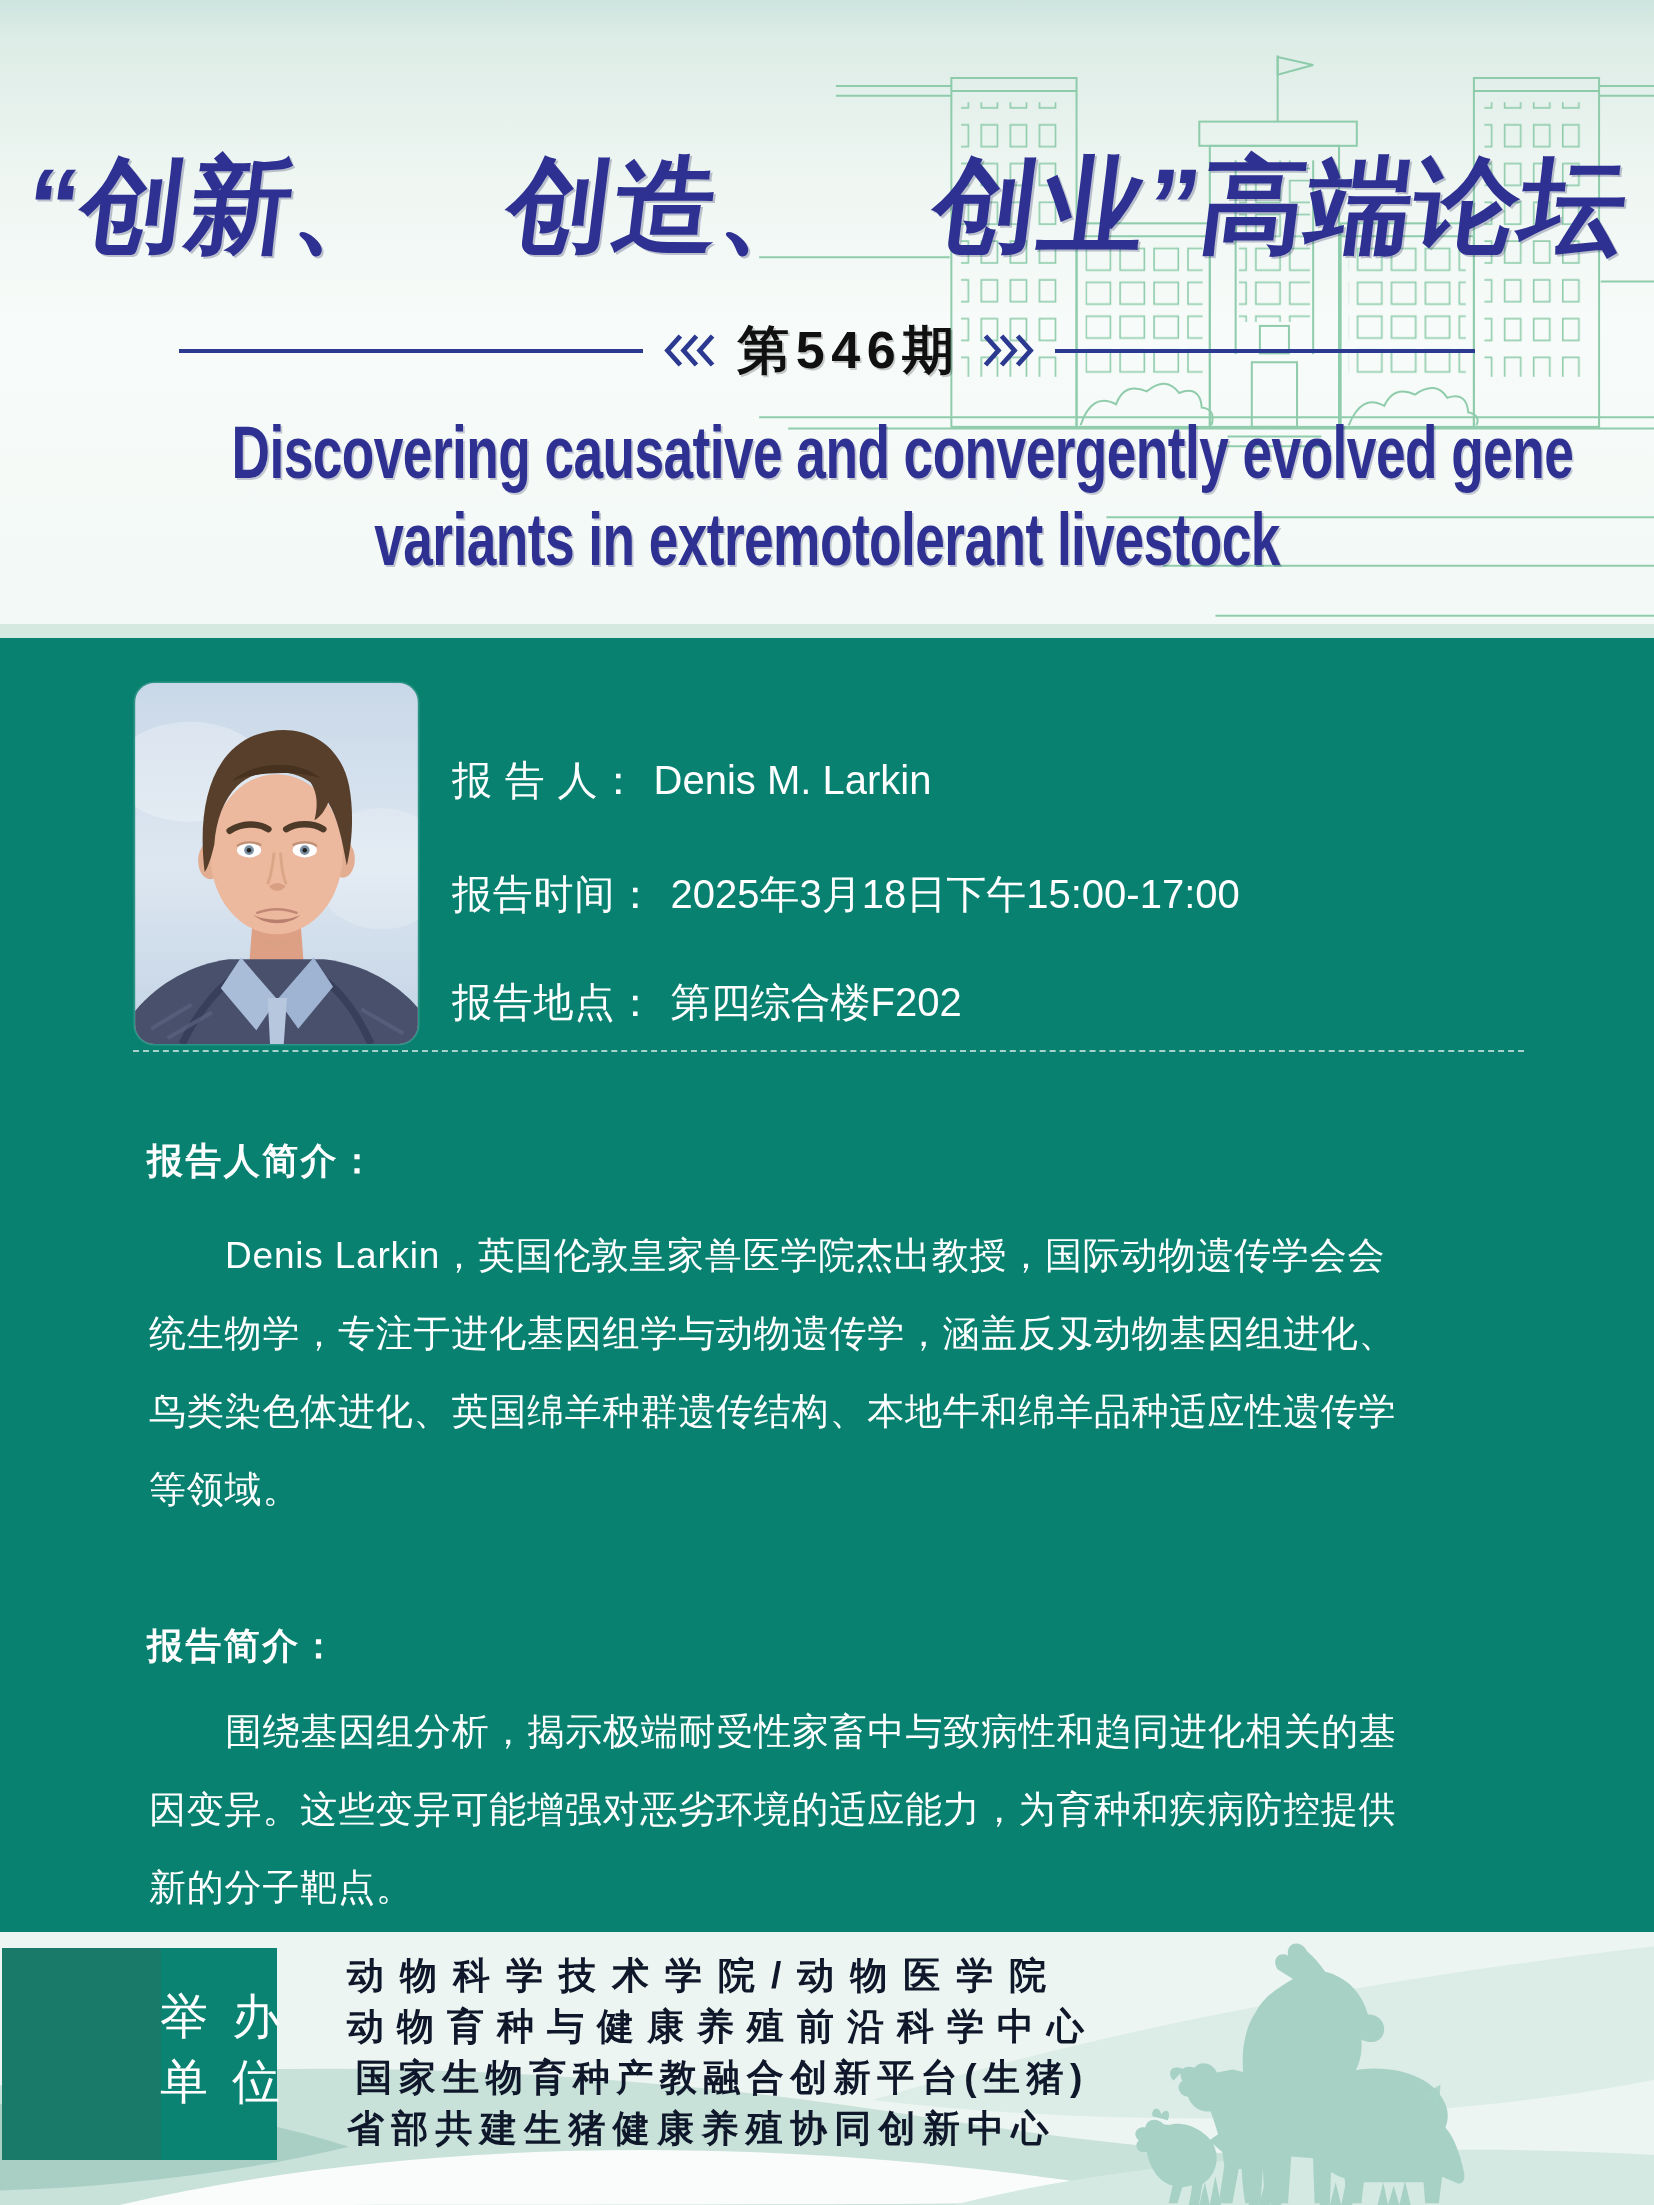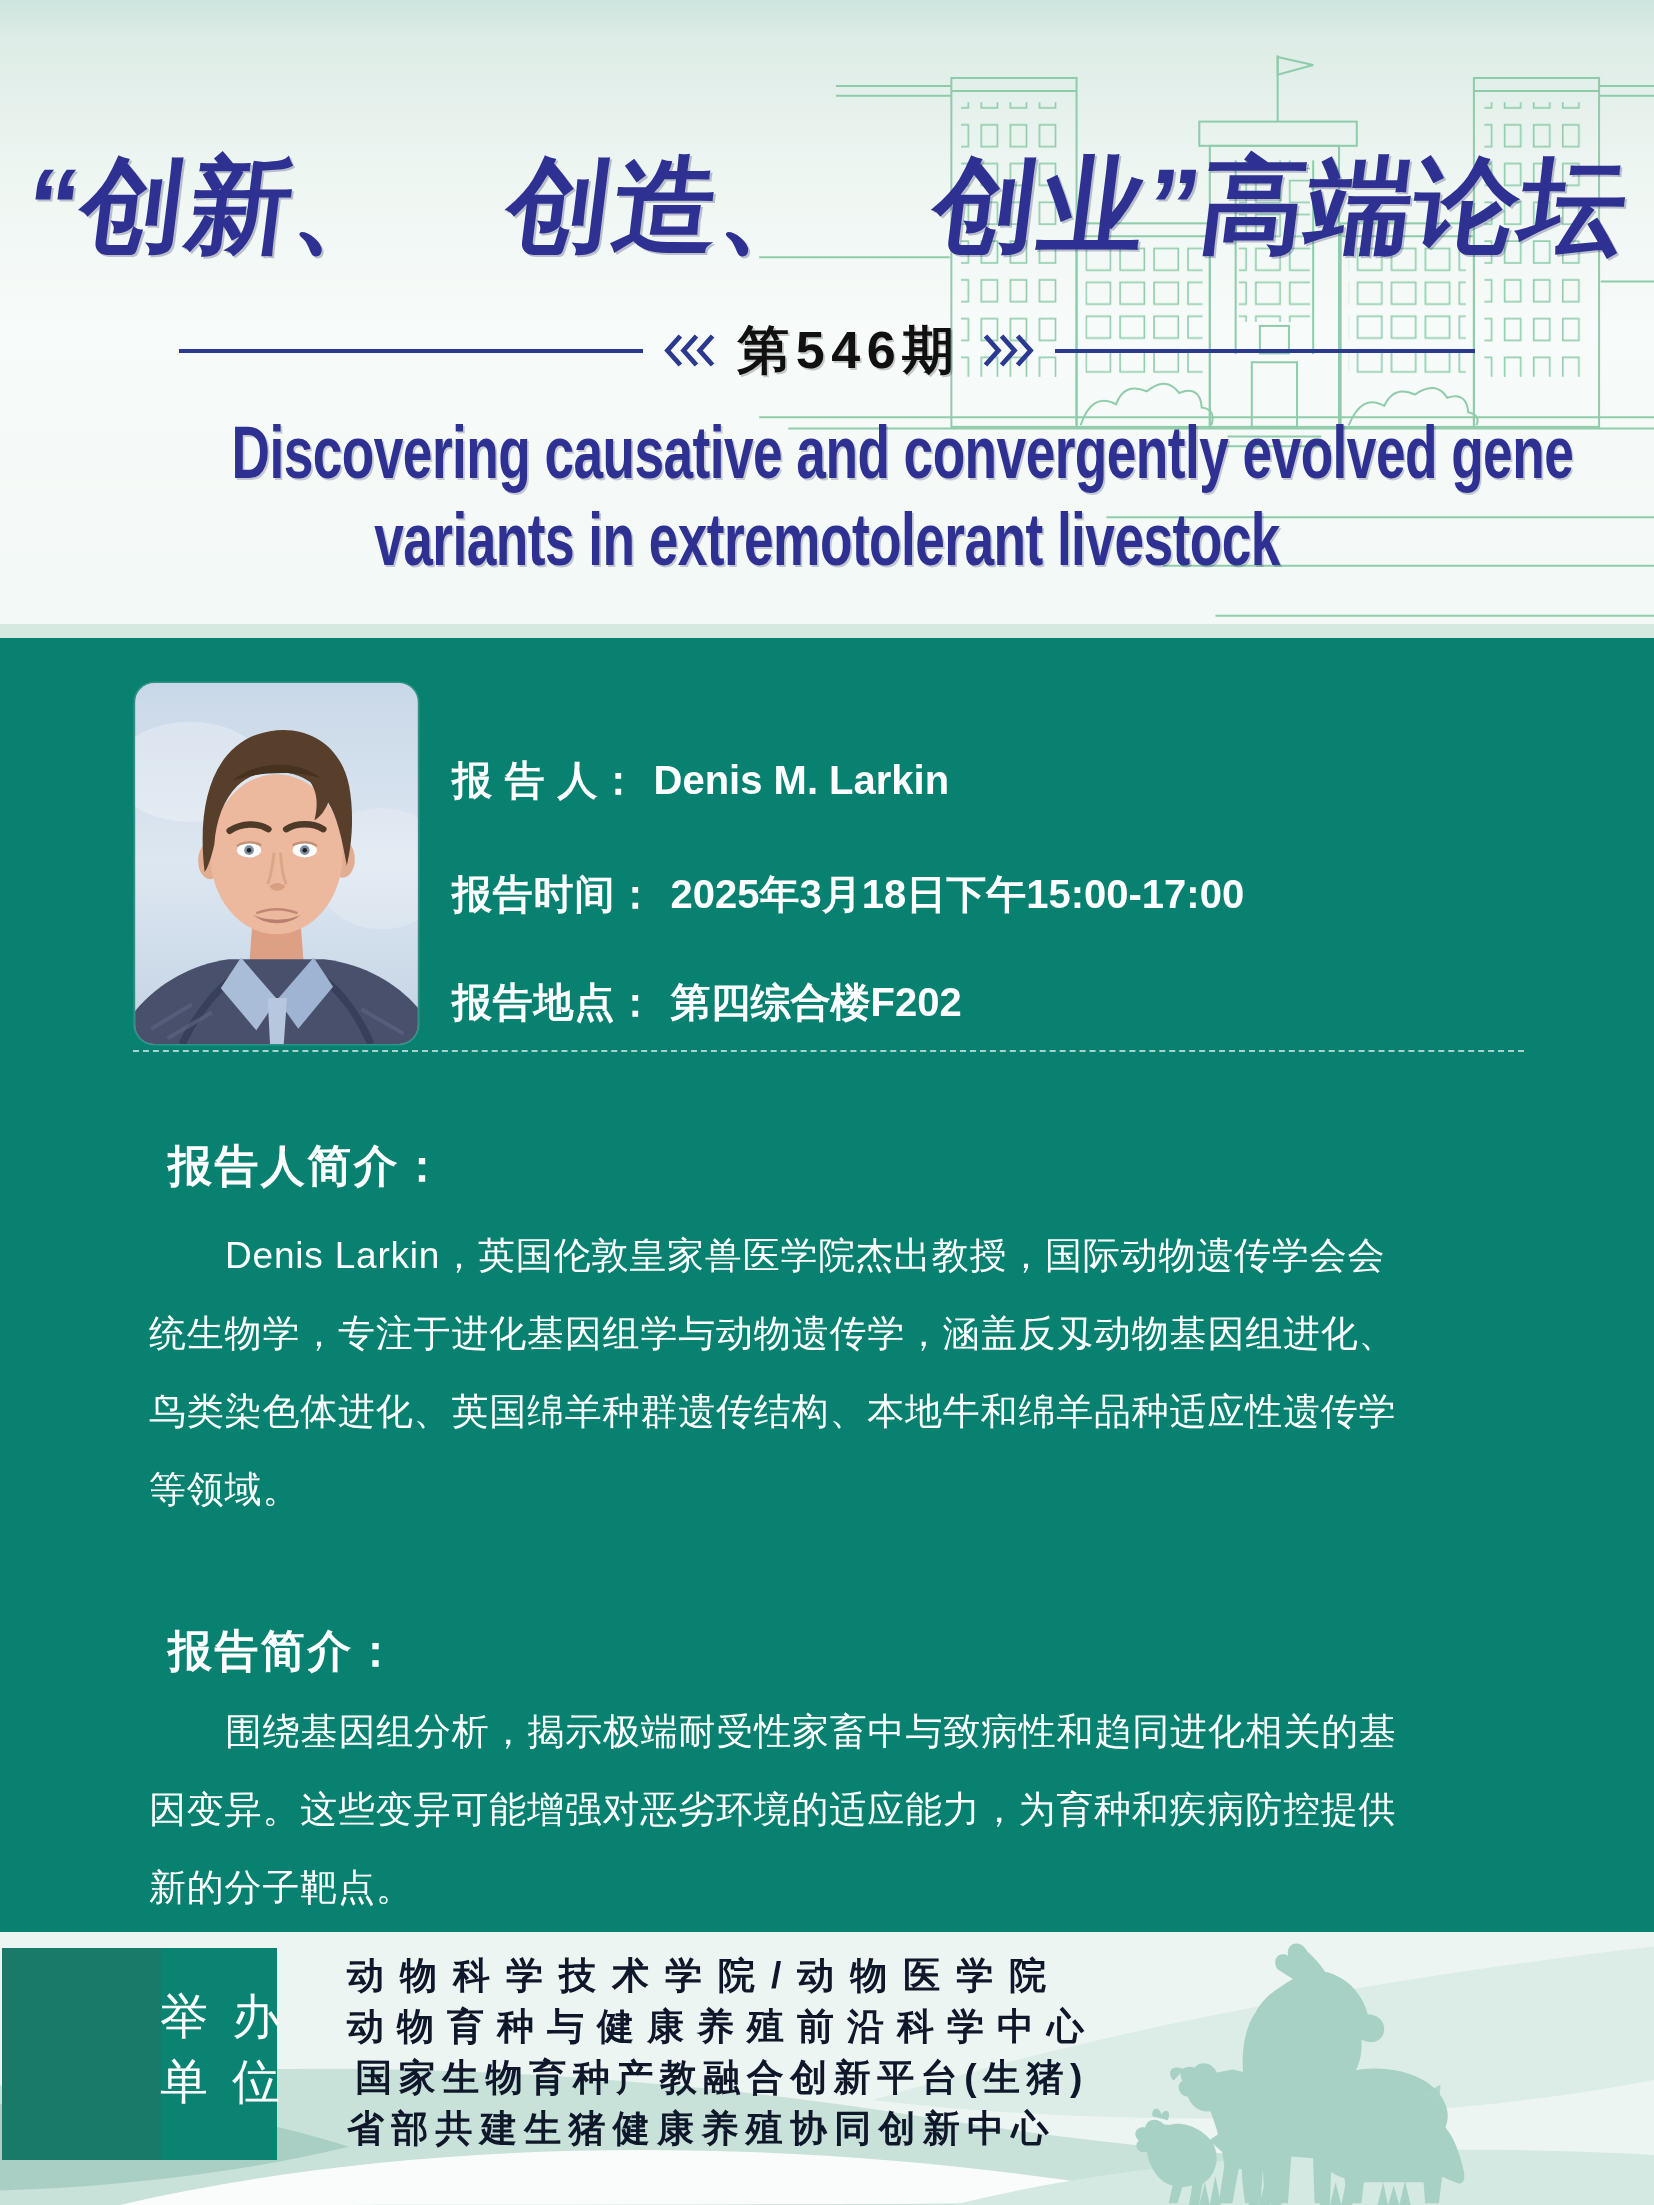--- a/index.html
+++ b/index.html
@@ -39,32 +39,32 @@
     letter-spacing:-0.8px;transform:scaleX(.72);transform-origin:50% 50%;
     white-space:nowrap;text-shadow:2.4px 2.4px 0 rgba(20,24,80,.22);
   }
   
   .teal{position:absolute;left:0;top:638px;width:1654px;height:1294px;background:#088170;}
   .photo{
     position:absolute;left:135px;top:683px;width:283px;height:361px;
     border-radius:19.4px;overflow:hidden;box-shadow:0 0 0 1.6px rgba(255,255,255,.15);
   }
   .photo svg{display:block;width:100%;height:100%;}
-  .info-row{position:absolute;left:452px;color:#ffffff;font-size:40px;line-height:50px;white-space:nowrap;font-weight:bold;}
+  .info-row{position:absolute;left:452px;color:#ffffff;font-size:40px;line-height:50px;white-space:nowrap;}
   .info-row .label{letter-spacing:0.8px;}
   .info-row .value{margin-left:14.5px;}
   .row-name{top:755px;}
   .row-time{top:869px;}
   .row-venue{top:977px;}
   .dashed-sep{
     position:absolute;left:133px;top:1050px;width:1391px;height:0;
     border-top:2.4px dashed rgba(255,255,255,.65);
   }
   .section-heading{
-    position:absolute;left:168px;color:#ffffff;font-size:44px;font-weight:700;
+    position:absolute;left:147px;color:#ffffff;font-size:36px;font-weight:700;
     letter-spacing:2.4px;white-space:nowrap;
   }
   .bio-heading{top:1137px;}
   .abstract-heading{top:1622px;}
   .para{
     position:absolute;left:149px;width:1381px;color:#ffffff;
     font-size:37px;line-height:78px;letter-spacing:0.8px;
   }
   .bio-para{top:1217px;}
   .abstract-para{top:1693px;}

